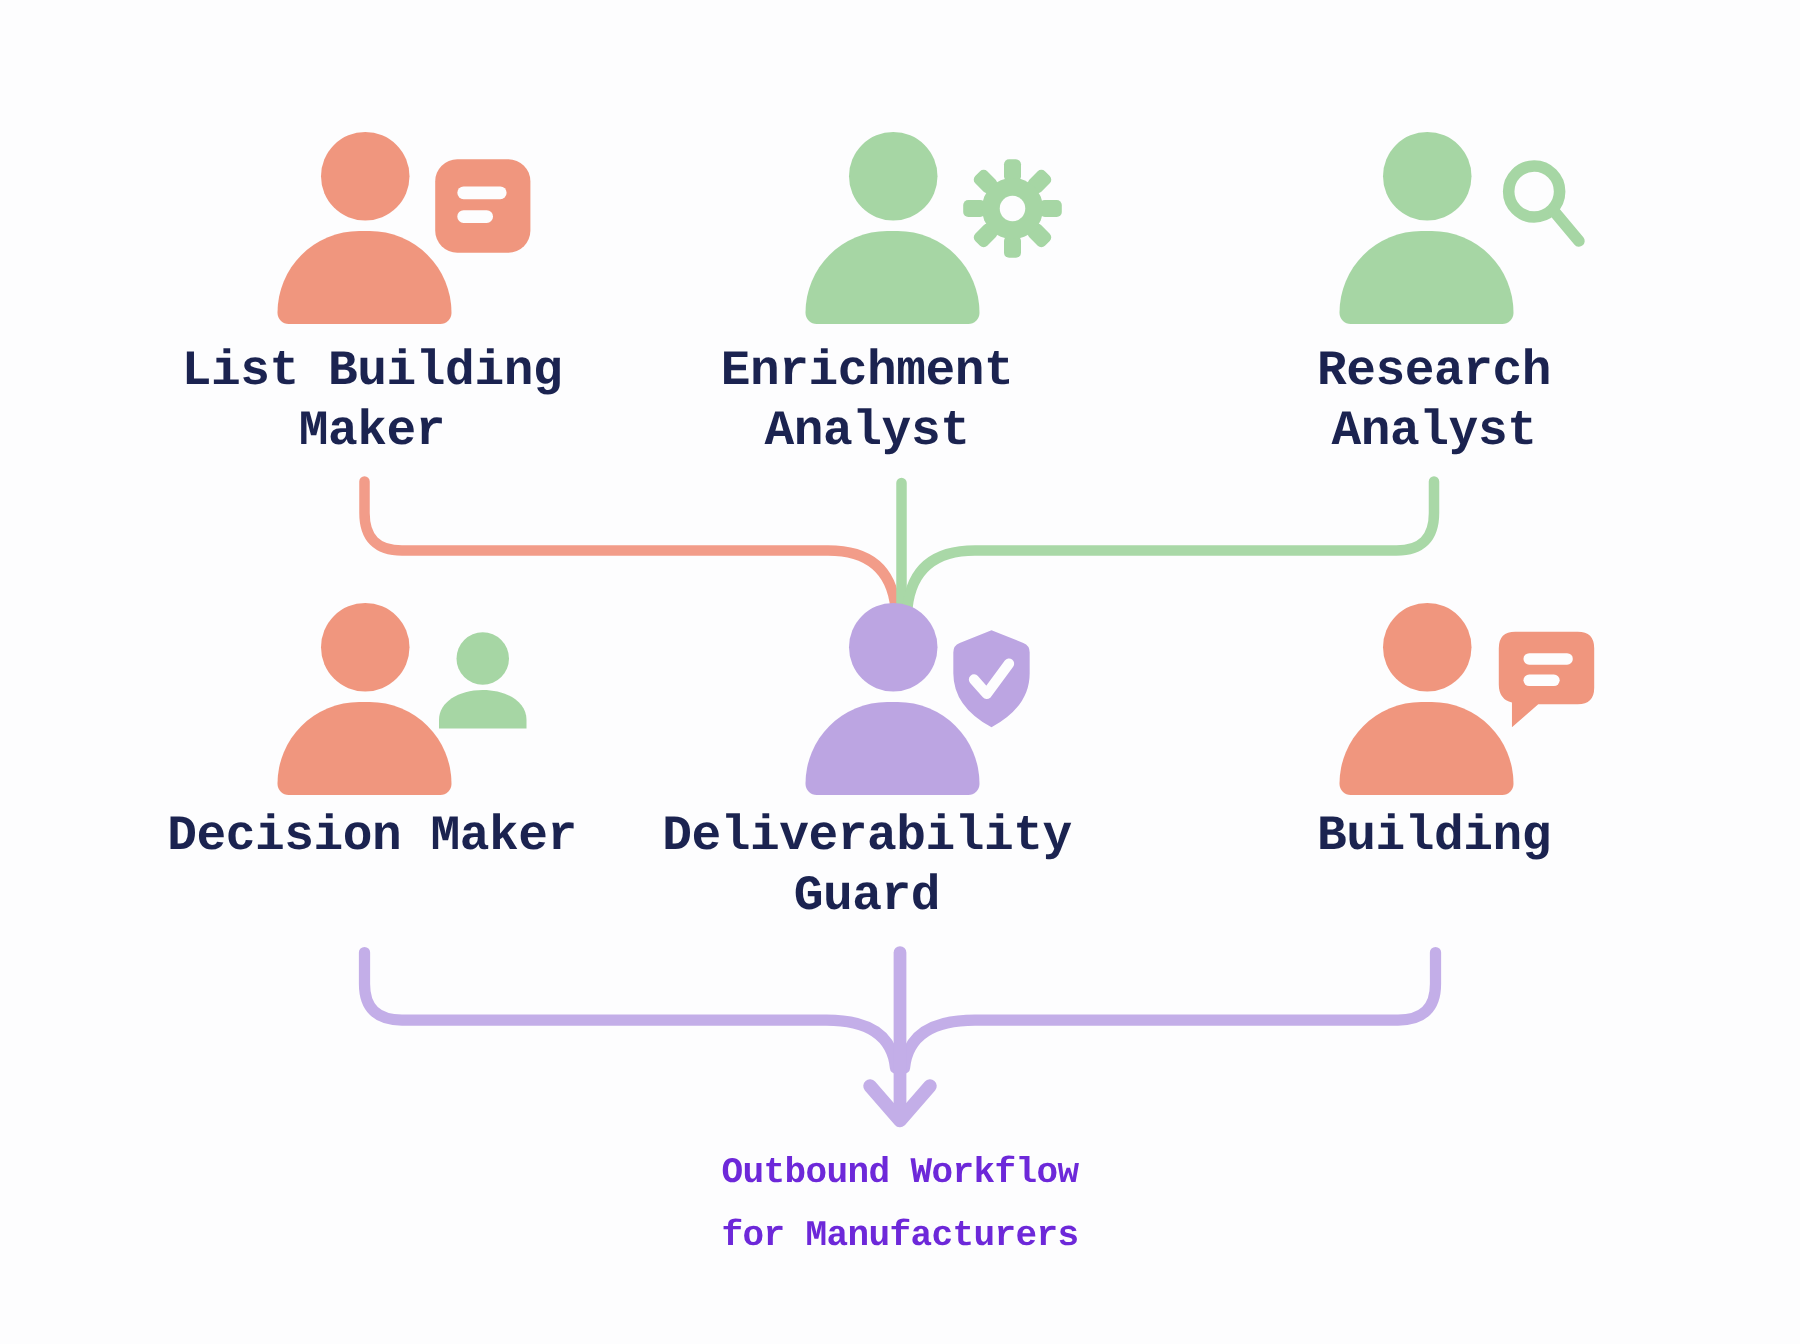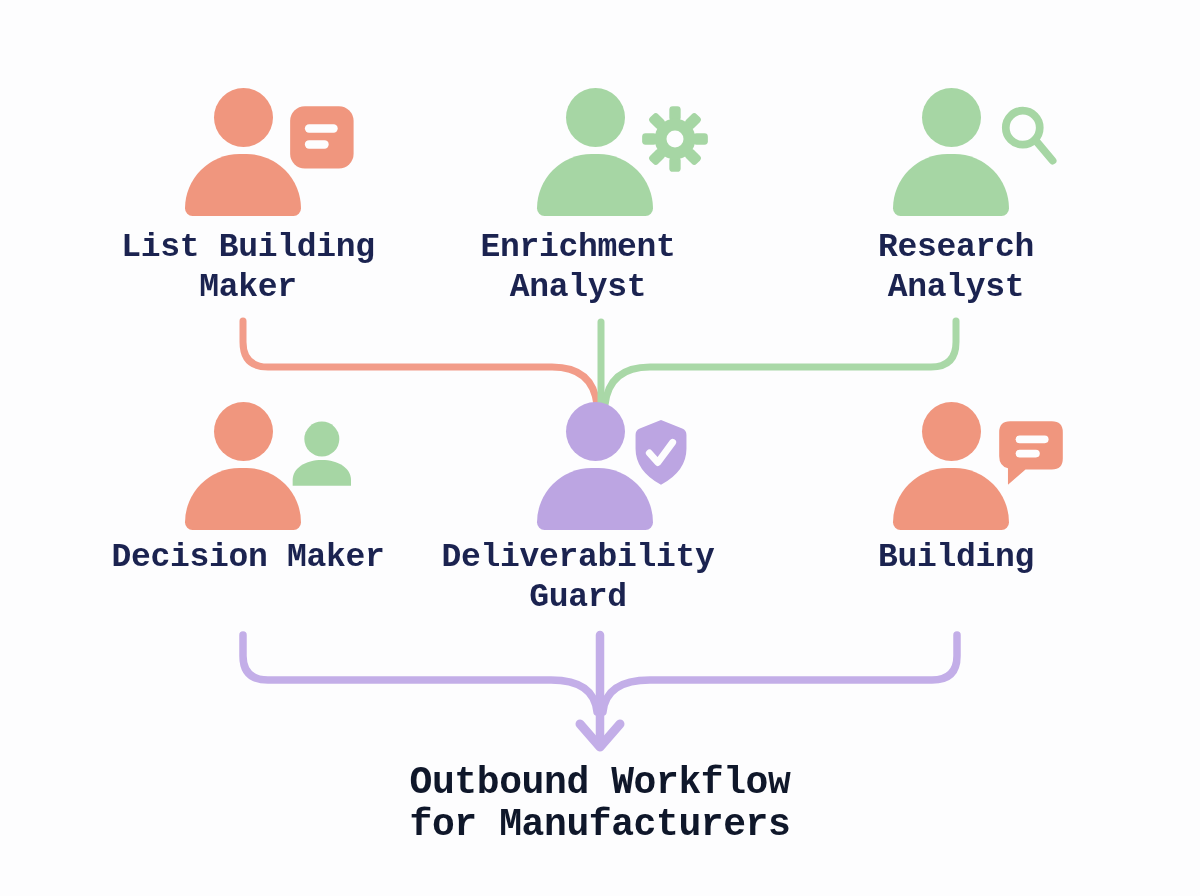--- a/index.html
+++ b/index.html
@@ -24,22 +24,22 @@
     font-weight:700; font-size:33px; line-height:40px;
     color:#1B2350; letter-spacing:-0.3px;
   }
   .row1-icon { top:88px; }  .row2-icon { top:402px; }
   .row1-label { top:228px; } .row2-label { top:538px; }
   .col1-icon { left:185px; } .col2-icon { left:537px; } .col3-icon { left:893px; }
   .col1-label { left:88px; } .col2-label { left:418px; } .col3-label { left:796px; }
 
   .workflow-title {
     position:absolute; left:350px; top:762px; width:500px;
-    text-align:center; font-weight:700; font-size:38px; line-height:42px;
-    color:#0f172a; letter-spacing:-0.4px;
+    text-align:center; font-weight:700; font-size:24px; line-height:42px;
+    color:#6d28d9; letter-spacing:-0.4px;
   }
 </style>
 </head>
 <body>
 
 <div class="canvas">
 
   <svg class="connector-layer" width="1200" height="896" viewBox="0 0 1200 896" fill="none">
     <path d="M243 321 V342 Q243 367 268 367 H552 Q593 367 597 405" stroke="#F29C89" stroke-width="7" stroke-linecap="round"></path>
     <path d="M601 322 V405" stroke="#A9D8A7" stroke-width="7" stroke-linecap="round"></path>

